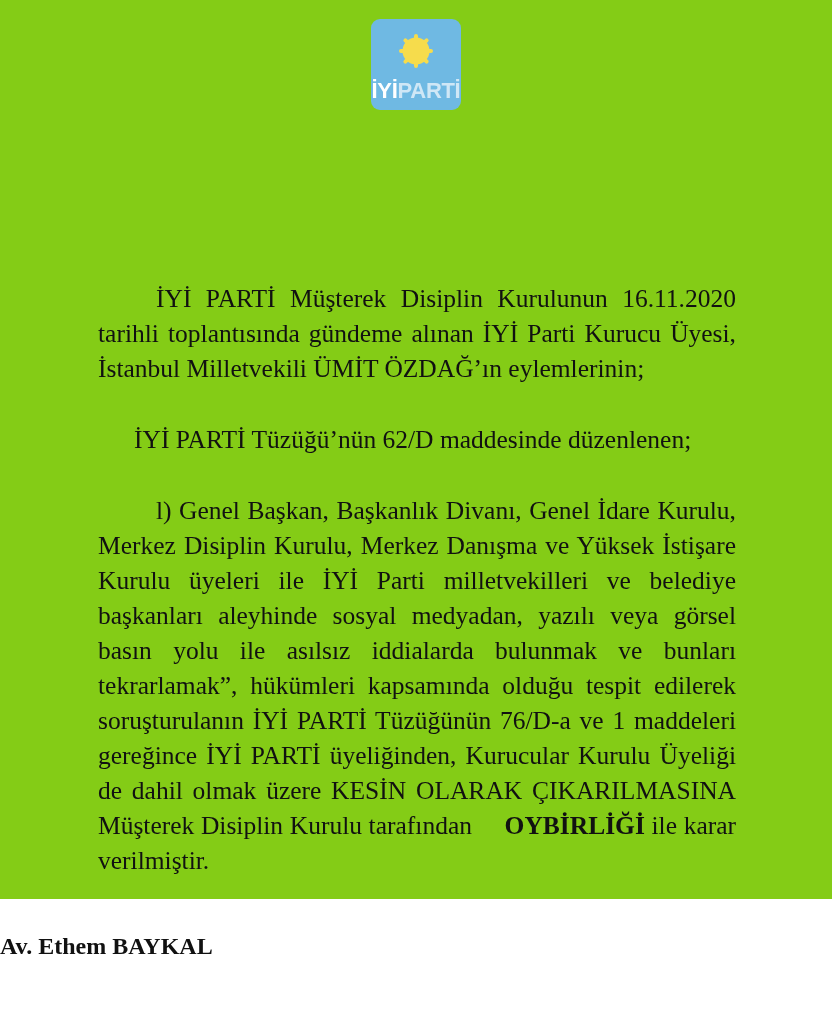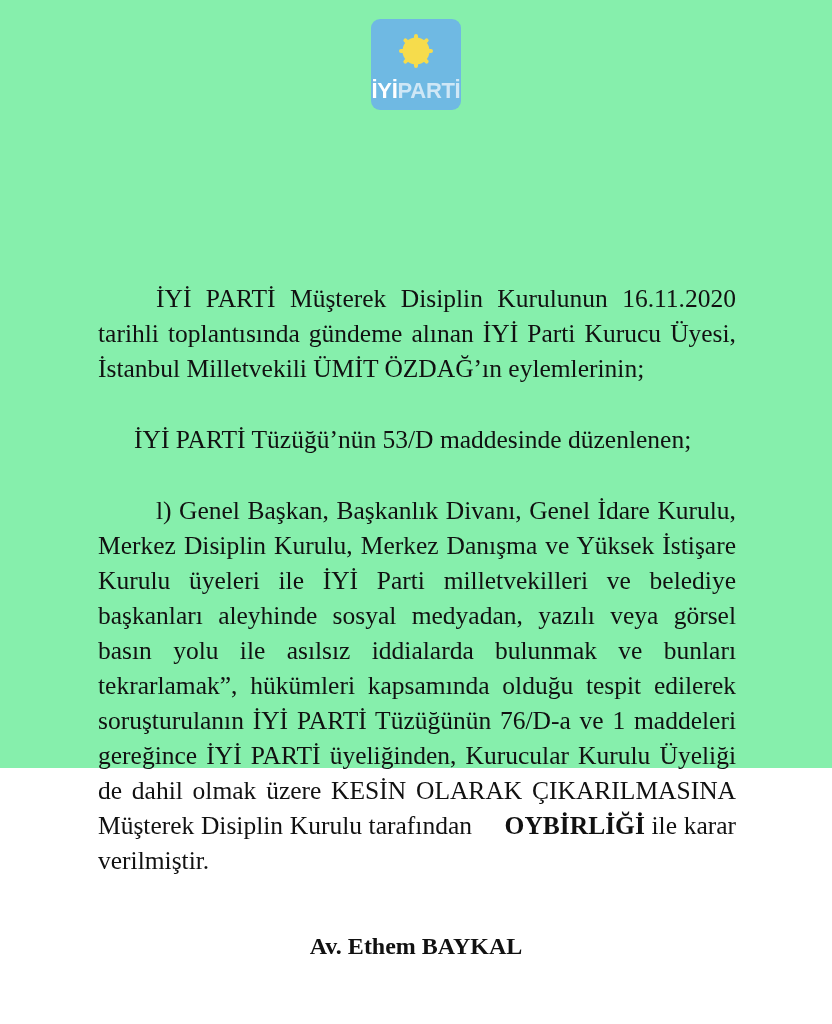--- a/index.html
+++ b/index.html
@@ -12,22 +12,22 @@
     height: 1024px;
     background: #ffffff;
     font-family: "Liberation Serif", "DejaVu Serif", serif;
     color: #111111;
     overflow: hidden;
   }
 
   .page {
     position: relative;
     width: 832px;
-    height: 768px;
-    background: #86efac;
+    height: 899px;
+    background: #84cc16;
     box-sizing: border-box;
     padding-left: 36px;
   }
 
   
   .logo-area {
     position: absolute;
     top: 19px;
     left: 0;
     width: 832px;
@@ -128,21 +128,20 @@
   .gap-lg { height: 36px; }
 
   b.strong { font-weight: 700; margin-left: 26px; }
 
   
   .signature {
     position: absolute;
     top: 930px;
     left: 0;
     width: 832px;
-    text-align: center;
     font-size: 24px;
     font-weight: 700;
     line-height: 33px;
   }
   .signature .sig-line { display: block; }
 </style>
 </head>
 <body>
 
 <div class="page">
@@ -160,21 +159,21 @@
     </div>
   </div>
 
 
   <div class="body-block">
 
     <p class="para indent last-flush">İYİ PARTİ Müşterek Disiplin Kurulunun 16.11.2020 tarihli toplantısında gündeme alınan İYİ Parti Kurucu Üyesi, İstanbul Milletvekili ÜMİT ÖZDAĞ’ın eylemlerinin;</p>
 
     <div class="gap-lg"></div>
 
-    <p class="para indent-s last-flush">İYİ PARTİ Tüzüğü’nün 53/D maddesinde düzenlenen;</p>
+    <p class="para indent-s last-flush">İYİ PARTİ Tüzüğü’nün 62/D maddesinde düzenlenen;</p>
 
 
     <div class="gap-lg"></div>
 
     <p class="para indent last-flush"><span>l) Genel Başkan, Başkanlık Divanı, Genel İdare Kurulu, Merkez Disiplin Kurulu, Merkez Danışma ve Yüksek İstişare Kurulu üyeleri ile İYİ Parti milletvekilleri ve belediye başkanları aleyhinde sosyal medyadan, yazılı veya görsel basın yolu ile asılsız iddialarda bulunmak ve bunları tekrarlamak”, hükümleri kapsamında olduğu tespit edilerek soruşturulanın İYİ PARTİ Tüzüğünün 76/D-a ve 1 maddeleri gereğince İYİ PARTİ üyeliğinden, Kurucular Kurulu Üyeliği de dahil olmak üzere KESİN OLARAK ÇIKARILMASINA Müşterek Disiplin Kurulu tarafından </span><b class="strong">OYBİRLİĞİ</b><span> ile karar verilmiştir.</span></p>
 
   </div>
 
   <div class="signature">
     <span class="sig-line">Av. Ethem BAYKAL</span>

